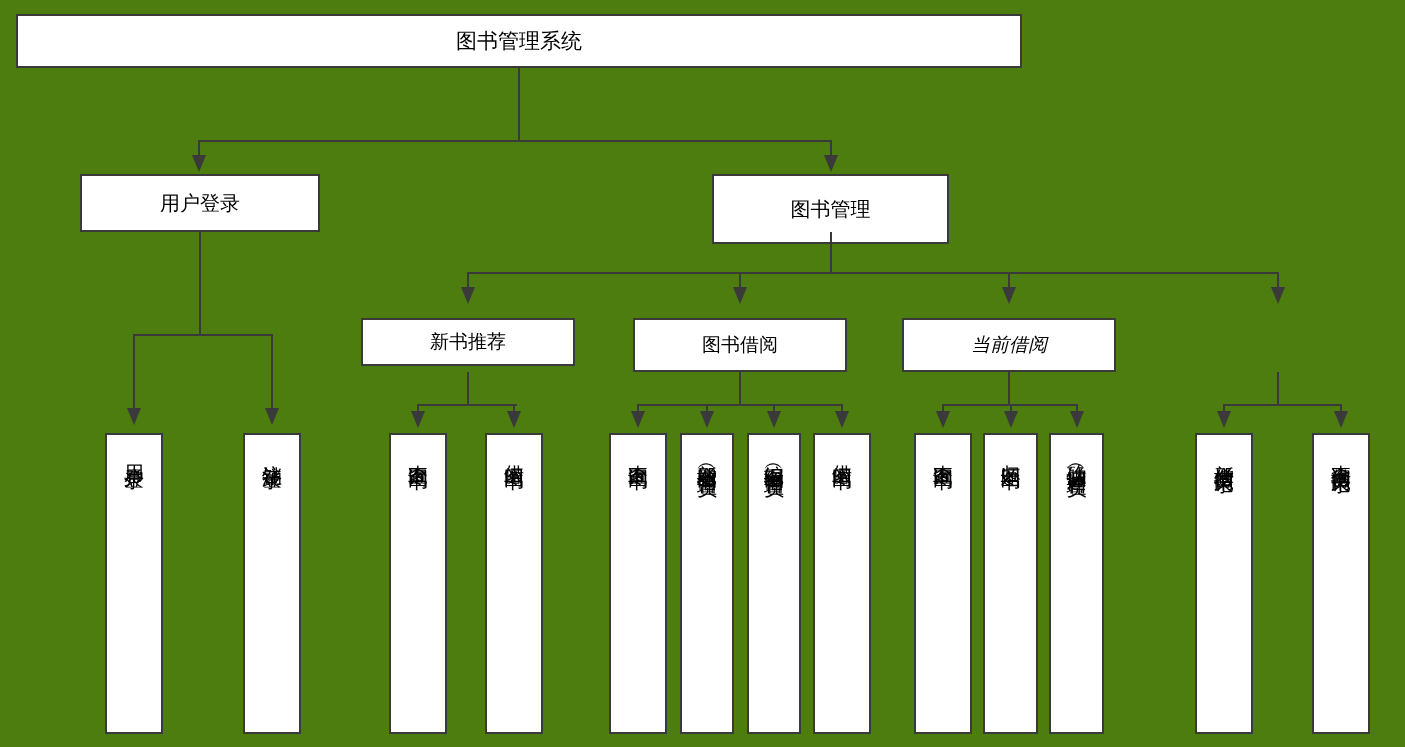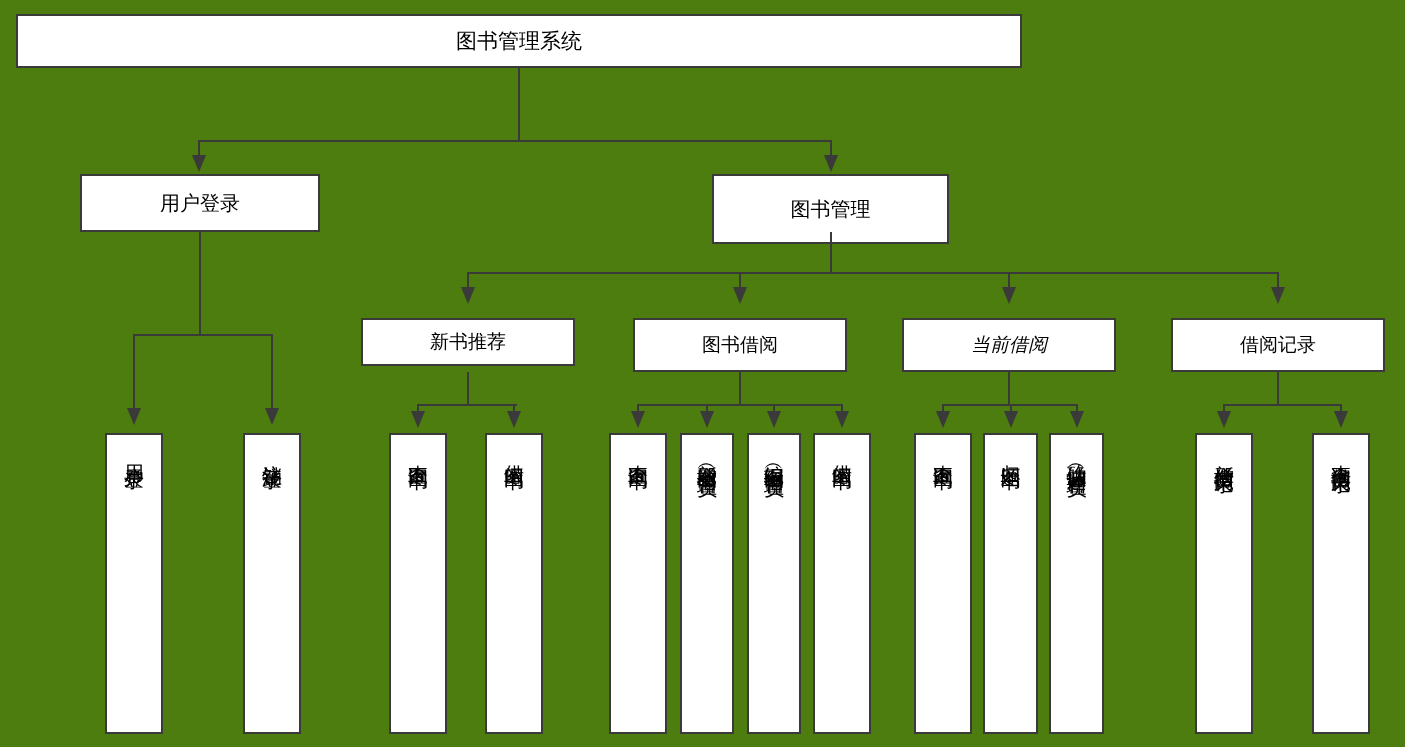--- a/index.html
+++ b/index.html
@@ -123,23 +123,20 @@
 
   <div class="node lvl3" style="left:361px; top:318px; width:214px; height:48px;">
     <span>新书推荐</span>
   </div>
   <div class="node lvl3" style="left:633px; top:318px; width:214px; height:54px;">
     <span>图书借阅</span>
   </div>
   <div class="node lvl3" style="left:902px; top:318px; width:214px; height:54px;font-style:italic;">
     <span>当前借阅</span>
   </div>
-  <div class="node lvl3" style="left:1171px; top:318px; width:214px; height:54px;">
-    <span>借阅记录</span>
-  </div>
 
   <div class="ln v" style="left:467px; top:372px; height:34px;"></div>
   <div class="ln h" style="left:417px; top:404px; width:100px;"></div>
   <div class="ln v" style="left:417px; top:404px; height:9px;"></div>
   <div class="arrow" style="left:411px; top:411px;"></div>
   <div class="ln v" style="left:513px; top:404px; height:9px;"></div>
   <div class="arrow" style="left:507px; top:411px;"></div>
 
   <div class="ln v" style="left:739px; top:372px; height:34px;"></div>
   <div class="ln h" style="left:637px; top:404px; width:205px;"></div>

